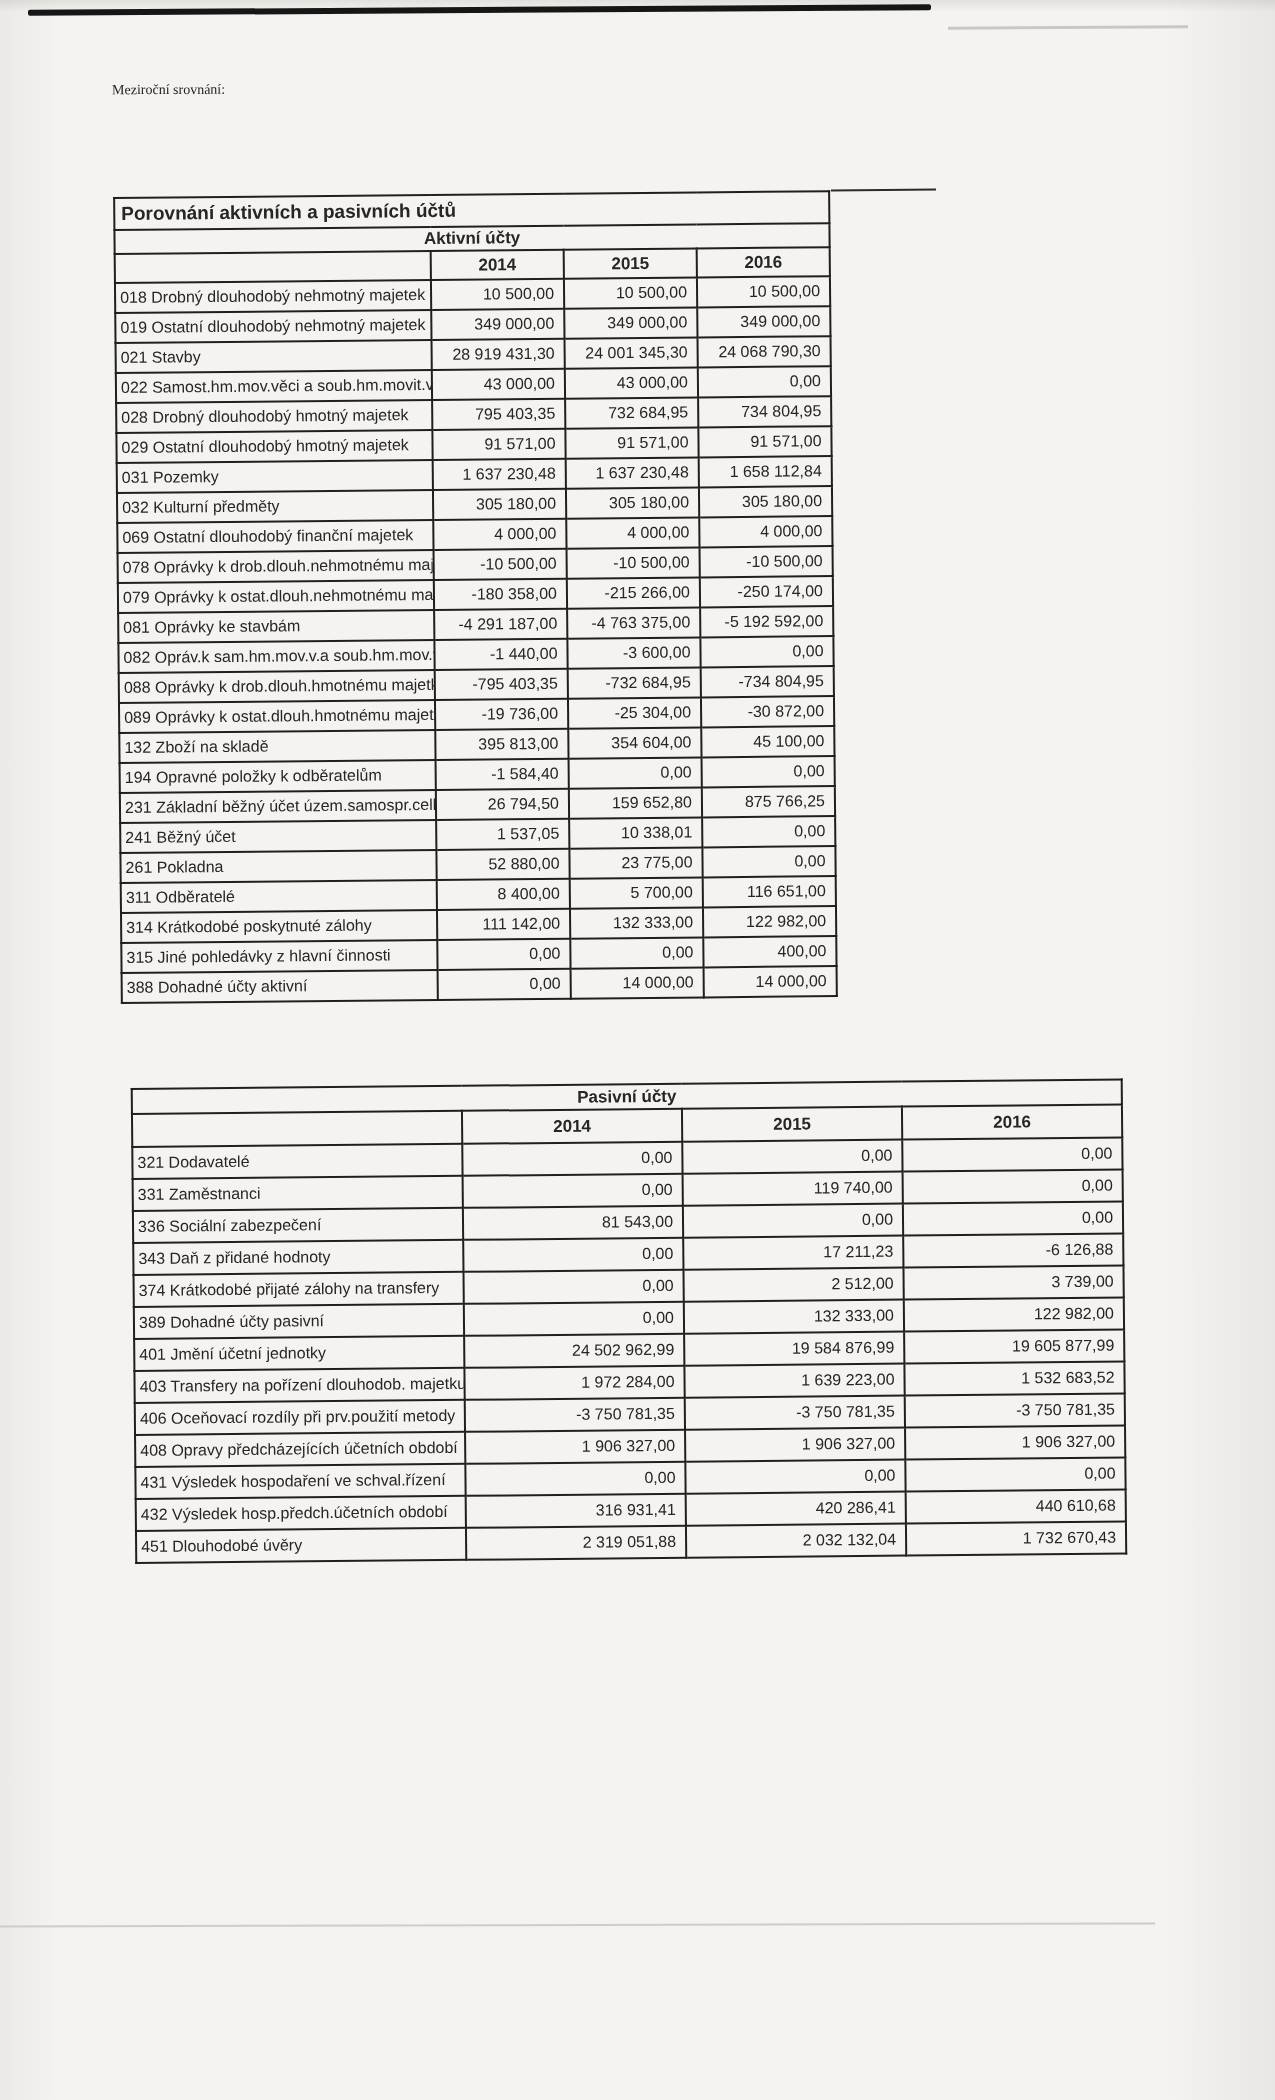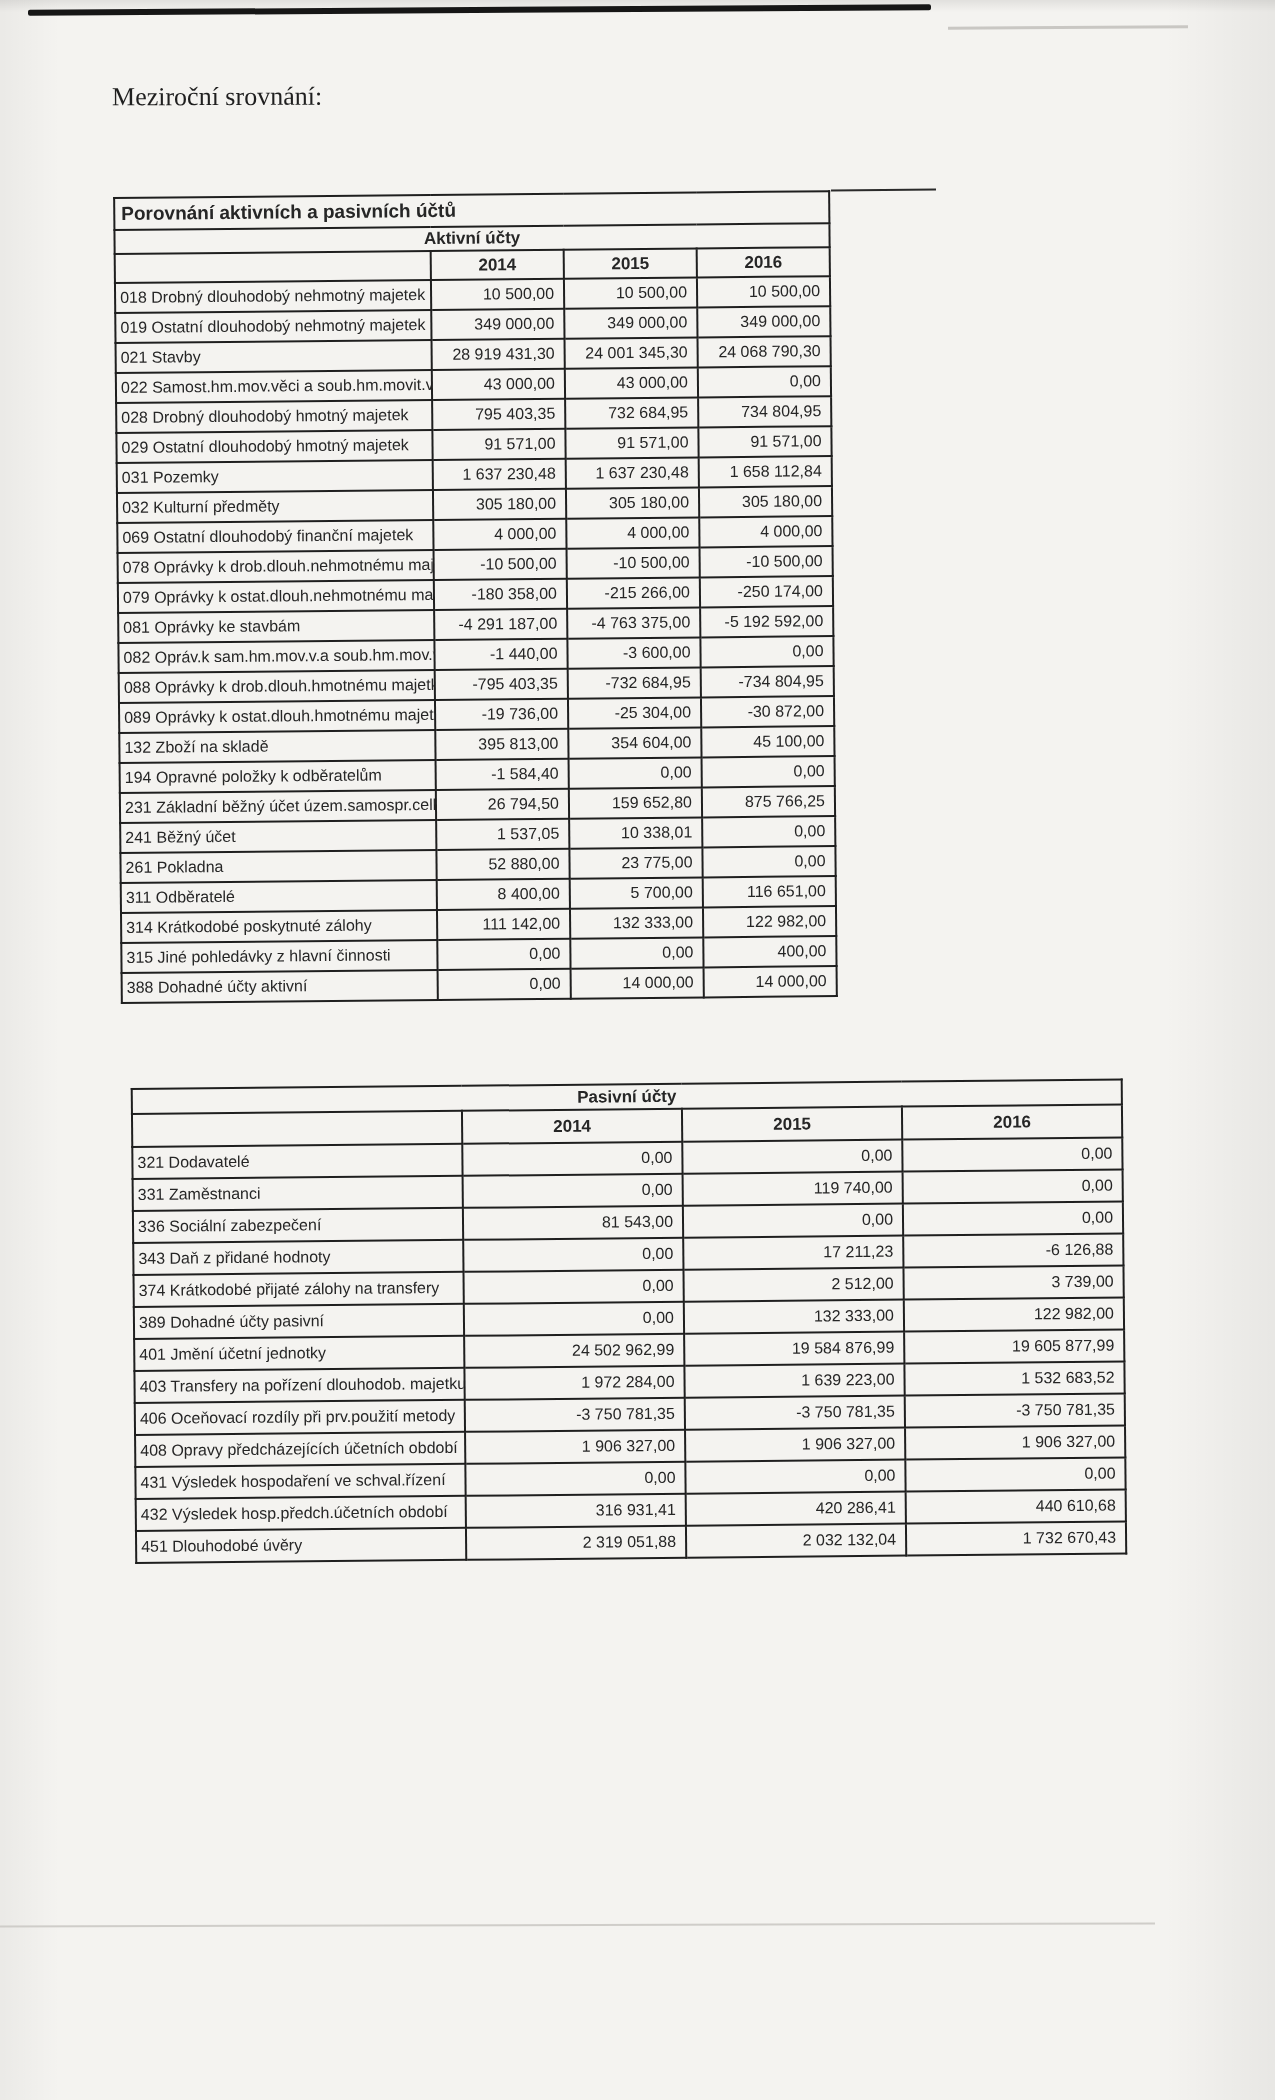--- a/index.html
+++ b/index.html
@@ -13,21 +13,21 @@
     font-family:"Liberation Sans", sans-serif;
     color:#262626;
   }
   .scan-band { position:absolute; left:28px; top:7px; width:903px; height:6px; background:#161616; transform:rotate(-0.35deg); border-radius:2px; }
   .scan-band-tail { position:absolute; left:948px; top:26px; width:240px; height:3px; background:#c9c7c3; transform:rotate(-0.3deg); }
   .scan-line-bottom { position:absolute; left:0; top:1924px; width:1155px; height:2px; background:#cfcdc9; transform:rotate(-0.15deg); }
 
   .heading {
     position:absolute; left:112px; top:82px; margin:0;
     font-family:"Liberation Serif", serif; font-weight:400;
-    font-size:26px; color:#1f1f1f; transform:rotate(-0.2deg);
+    font-size:14px; color:#1f1f1f; transform:rotate(-0.2deg);
   }
 
   .tbl-wrap { position:absolute; transform:rotate(-0.55deg); transform-origin:left center; }
   .wrap-active  { left:117px; top:197px; }
   .wrap-passive { left:133px; top:1088px; }
   .title-ext-line { position:absolute; left:831px; top:189px; width:105px; height:2px; background:#2a2a2a; transform:rotate(-0.55deg); }
 
   table { border-collapse:collapse; table-layout:fixed; }
   td, th { border:2px solid #1f1f1f; overflow:hidden; white-space:nowrap; }
 

